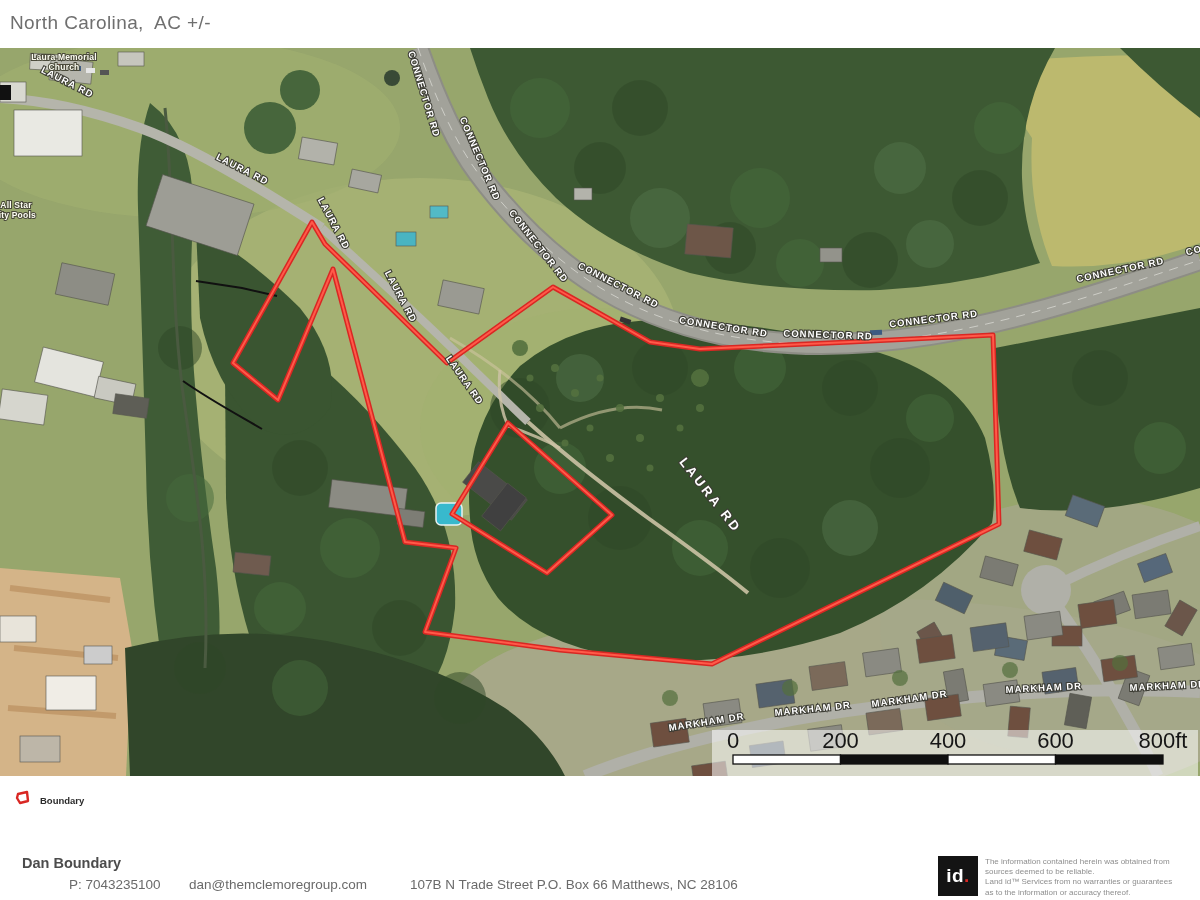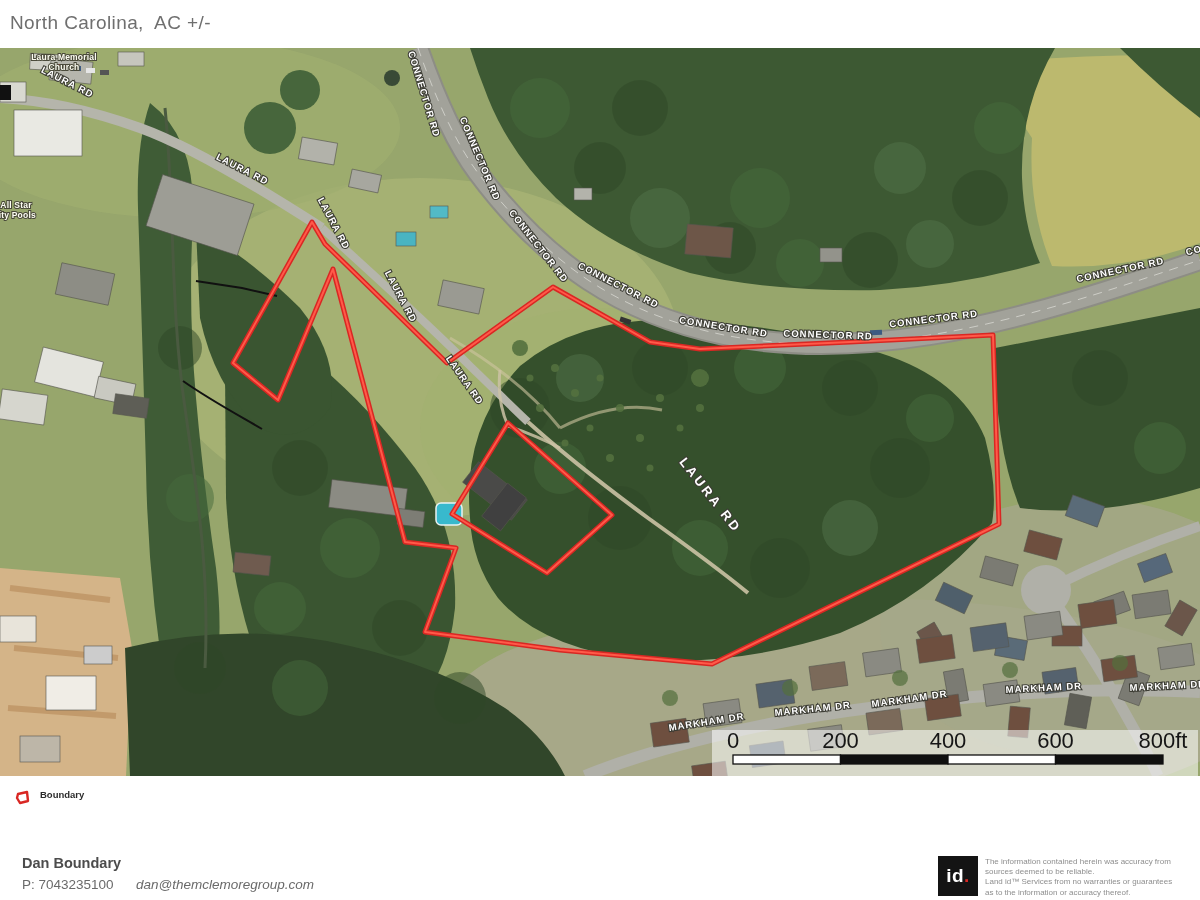--- a/index.html
+++ b/index.html
@@ -7,25 +7,25 @@
   #stage{position:relative;width:956px;height:900px;background:#fff;}
   #page-title{position:absolute;left:10px;top:12px;font-size:19px;color:#6f6f6f;
     letter-spacing:.4px;white-space:pre;}
   #map-wrap{position:absolute;left:0;top:48px;width:1200px;height:728px;}
   svg text{font-family:"Liberation Sans",sans-serif;}
   .road-label{font-weight:700;font-size:9.5px;fill:#ffffff;stroke:#3c3c34;stroke-width:2.2px;
     paint-order:stroke;letter-spacing:1px;text-anchor:middle;}
   .place-label{font-weight:700;font-size:8.5px;fill:#fdfdf2;stroke:#4a4a3a;stroke-width:2px;
     paint-order:stroke;text-anchor:middle;letter-spacing:.2px;}
   .scale-label{font-size:22px;fill:#161616;text-anchor:middle;}
-  #legend{position:absolute;left:14px;top:789px;display:flex;align-items:flex-start;gap:9px;}
+  #legend{position:absolute;left:14px;top:789px;display:flex;align-items:flex-end;gap:9px;}
   #legend .lbl{font-size:9.5px;font-weight:700;color:#2b2b2b;}
   #footer-name{position:absolute;left:22px;top:855px;font-size:14.5px;font-weight:700;color:#4c4c4c;}
-  .footer-row{position:absolute;top:877px;font-size:13.5px;color:#6a6a6a;}
-  #footer-phone{left:22px;} #footer-email{left:136px;font-style:italic;} #footer-address{left:363px;}
+  .footer-row{position:absolute;top:877px;font-size:13.5px;color:#6a6a6a;margin-left:47px;}
+  #footer-phone{left:22px;} #footer-email{left:142px;} #footer-address{left:363px;}
   #logo{position:absolute;left:938px;top:856px;width:40px;height:40px;background:#141414;
     border-radius:0;display:flex;align-items:center;justify-content:center;
     color:#fff;font-weight:700;font-size:19px;letter-spacing:.5px;}
   #logo .dot{color:#d92723;}
   #disclaimer{position:absolute;left:985px;top:857px;width:212px;font-size:8px;line-height:1.28;
     color:#8e8e8e;}
 </style>
 </head>
 <body>
 
@@ -276,25 +276,26 @@
   <div id="legend">
     <svg width="17" height="17" viewBox="0 0 17 17">
       <polygon points="4,5 13,3 14,12 6,14 3,9" fill="none" stroke-width="2.4" stroke-linejoin="round" stroke="#d92723"></polygon>
     </svg>
     <span class="lbl">Boundary</span>
   </div>
 
   <div id="footer-name">Dan Boundary</div>
   <div id="footer-phone" class="footer-row">P: 7043235100</div>
   <div id="footer-email" class="footer-row">dan@themclemoregroup.com</div>
+  <div id="footer-address" class="footer-row">107B N Trade Street P.O. Box 66 Matthews, NC 28106</div>
 
   <div id="logo">
       <span>id</span>
       <span class="dot">.</span>
     </div>
   <div id="disclaimer">
-    <div>The information contained herein was accuracy from</div>
+    <div>The information contained herein was obtained from</div>
     <div>sources deemed to be reliable.</div>
     <div> Land id™ Services from no warranties or guarantees</div>
     <div>as to the information or accuracy thereof.</div>
   </div>
 
 </div>
 
 </body></html>

